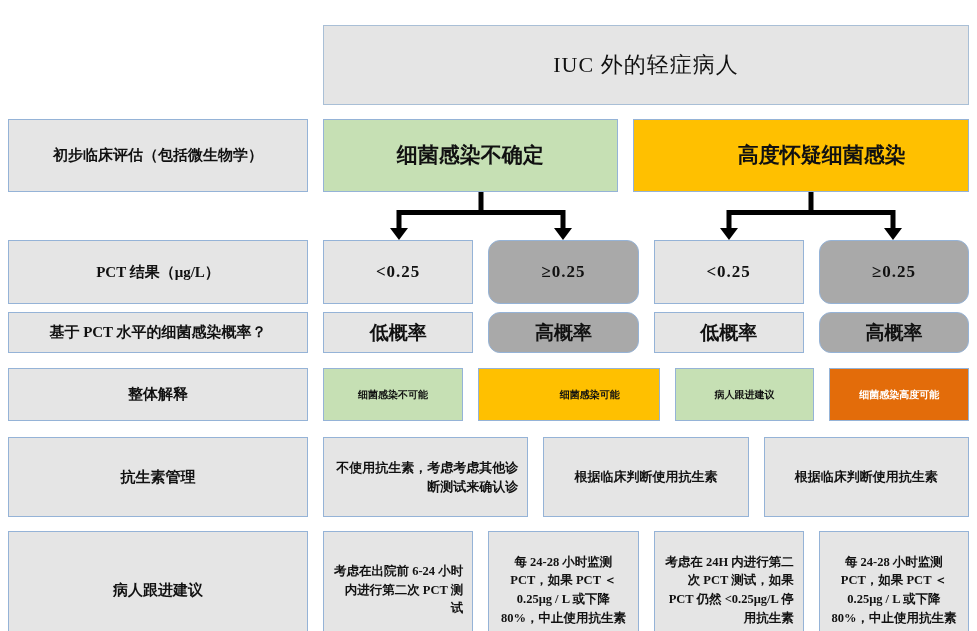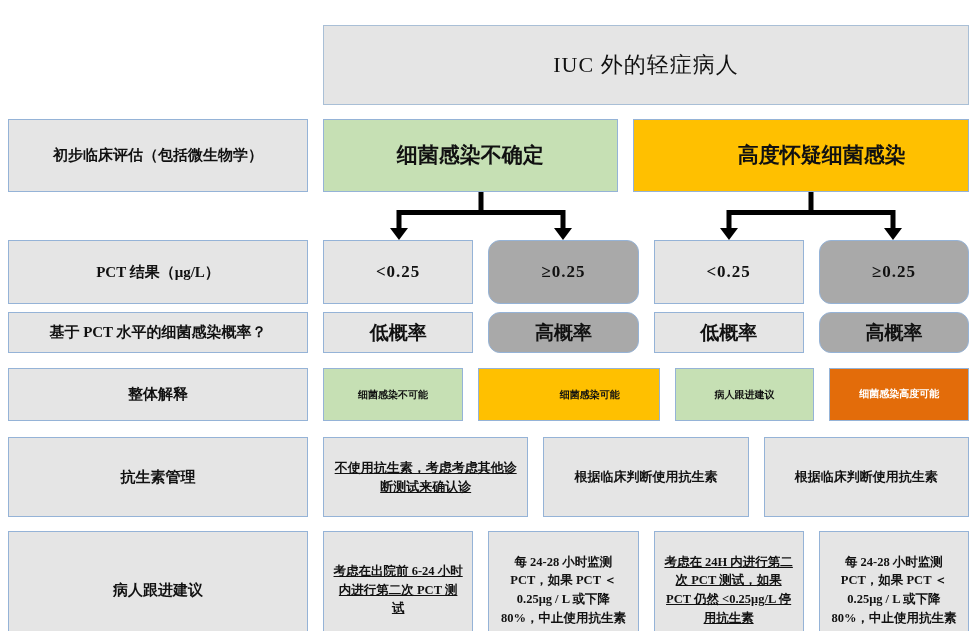--- a/index.html
+++ b/index.html
@@ -43,29 +43,29 @@
   .prob-row    { height: 41px;  margin-bottom: 15px; }
   .interp-row  { height: 53px;  margin-bottom: 16px; }
   .mgmt-row    { height: 80px;  margin-bottom: 14px; }
   .followup-row{ height: 118px; }
 
   .title-box { font-size: 22px; font-weight: 400; letter-spacing: 1px; border-color: #a9bfd6; }
   .header-box { font-size: 21px; }
   .bg-green  { background: var(--green); }
   .bg-amber  { background: var(--amber); padding-left: 48px; }
   .bg-gray   { background: var(--gray); border-radius: 12px; }
-  .bg-dkorange { background: var(--dark-orange); color: #ffffff; font-family: Liberation Mono, monospace; }
+  .bg-dkorange { background: var(--dark-orange); color: #ffffff; }
 
   .label-box { font-size: 15px; }
   .pct-box   { font-size: 17px; letter-spacing: 1px; }
   .prob-box  { font-size: 19px; }
   .interp-box{ font-size: 10px; }
   .small-box { font-size: 13px; line-height: 1.5; padding: 4px 9px; }
   .followup-row .small-box { font-size: 12.5px; }
-  .ta-left  { text-align: center; justify-content: flex-start; text-decoration: underline; }
+  .ta-left  { text-align: right; justify-content: flex-start; }
   .ta-center{ text-align: center; }
 
   
   .connector { position: relative; }
   .c-stem { position: absolute; left: 50%; top: 0; width: 5px; height: 22px; background: #000; transform: translateX(-50%); }
   .c-hbar { position: absolute; left: 24%; right: 24%; top: 18px; height: 5px; background: #000; }
   .c-drop { position: absolute; top: 18px; width: 5px; height: 19px; background: #000; transform: translateX(-50%); }
   .c-drop.l { left: 24%; }
   .c-drop.r { left: 76%; }
   .c-head { position: absolute; top: 36px; width: 0; height: 0;

